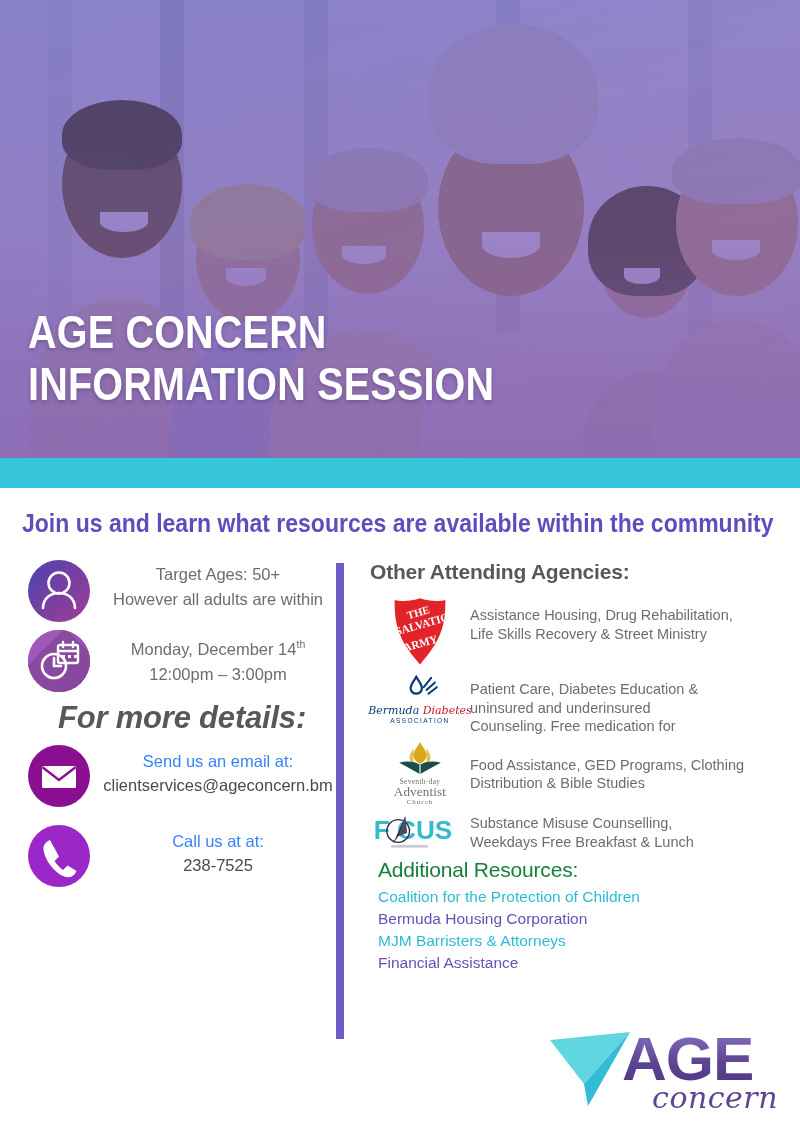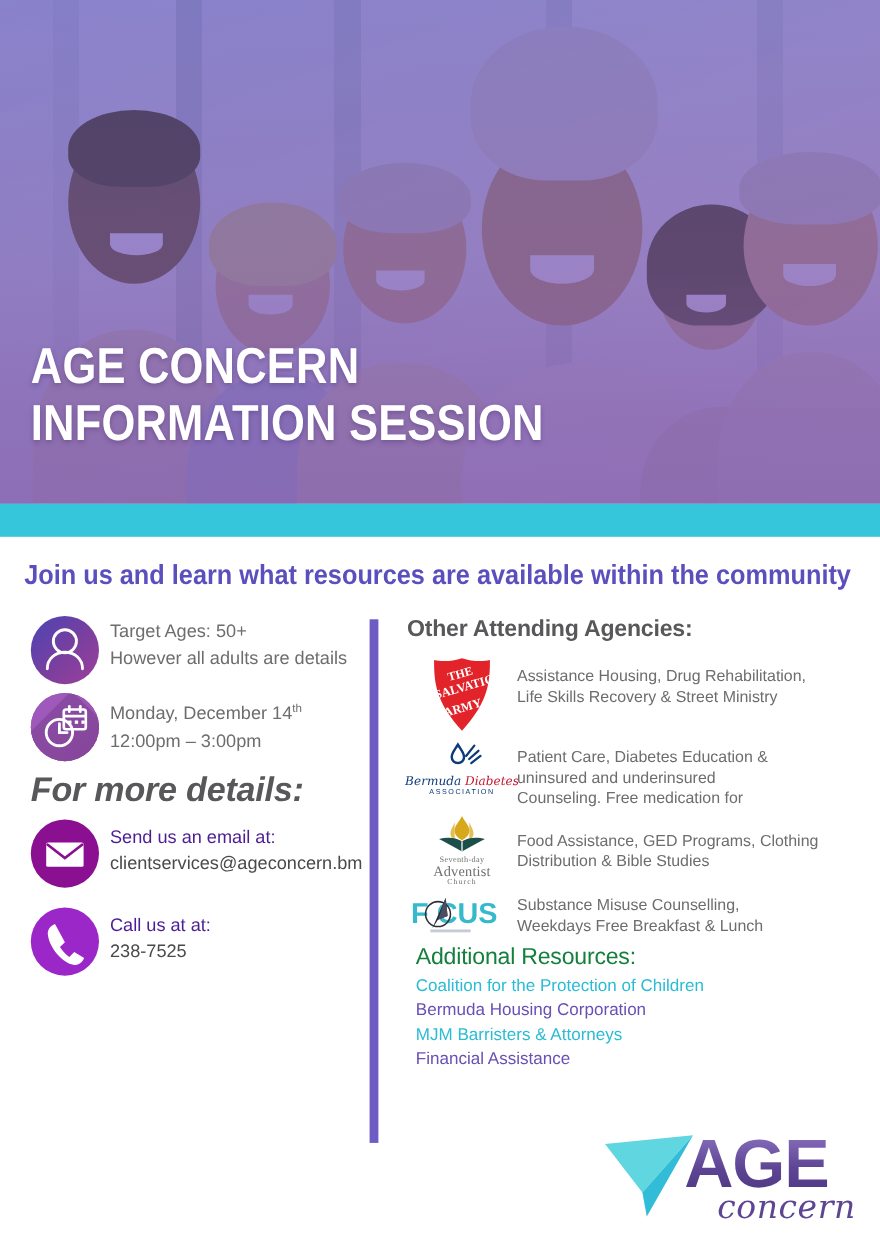--- a/index.html
+++ b/index.html
@@ -45,42 +45,42 @@
   
   .subtitle { position:absolute; left:22px; top:508px; width:770px;
     color:#5b4fbe; font-weight:bold; font-size:25px; line-height:30px;
     transform:scaleX(.92); transform-origin:left center; white-space:nowrap; }
 
   
   .vdivider { position:absolute; left:336px; top:563px; width:8px; height:476px;
     background:#6f5bc4; }
 
   
-  .left-col { position:absolute; left:0; top:560px; width:336px; }
+  .left-col { position:absolute; left:0; top:560px; width:336px;text-align:center; }
 
   .info-row { position:relative; height:auto; margin-bottom:18px; padding-left:100px; }
   .circ { position:absolute; left:28px; top:0; width:62px; height:62px; border-radius:50%; overflow:hidden; }
   .circ.grad1 { background:linear-gradient(135deg,#4a44b5 0%,#7b3f9e 55%,#9d3f9b 100%); }
   .circ.grad2 { background:linear-gradient(135deg,#6f4fa3 0%,#7e3f98 100%); }
   .circ.grad3 { background:linear-gradient(135deg,#a05bbd 0%,#9a4fb2 100%); }
   .circ.solid-dark { background:#8a0f91; }
   .circ.solid-violet { background:#9b27c9; }
   .shadow-diag { position:absolute; right:-4px; bottom:-6px; width:58px; height:58px;
     background:rgba(0,0,0,.13); transform:rotate(45deg); }
 
   .info-text { padding-top:2px; }
   .info-text .l1, .info-text .l2 {
     display:block; color:#6d6d6d; font-size:16.5px; line-height:25px; white-space:nowrap; }
 
   .section-head { color:#58585a; font-weight:bold; font-size:31px; line-height:26px;
     margin:6px 0 14px 28px; letter-spacing:-.2px;font-style:italic; }
 
   .contact-row { position:relative; padding-left:100px; margin-bottom:14px; min-height:66px; }
   .contact-row .circ { width:62px; height:62px; }
-  .contact-row .c1 { display:block; color:#4c1d95; font-size:16.5px; line-height:24px; padding-top:4px; }
+  .contact-row .c1 { display:block; color:#3b82f6; font-size:16.5px; line-height:24px; padding-top:4px; }
   .contact-row .c2 { display:block; color:#4a4a4a; font-weight:normal; font-size:16.5px; line-height:24px; white-space:nowrap; }
 
   
   .right-col { position:absolute; left:370px; top:560px; width:420px; }
   .right-head { color:#58585a; font-weight:bold; font-size:21px; line-height:24px; margin-bottom:8px; letter-spacing:-.2px; }
 
   .agency { display:flex; align-items:flex-start; margin-bottom:4px; }
   .agency-logo { width:100px; flex:0 0 100px; display:flex; align-items:center; justify-content:center; }
   .agency-desc { flex:1; color:#6d6d6d; font-size:14.5px; line-height:18.5px; padding-top:14px; }
 
@@ -171,21 +171,21 @@
 
     <div class="info-row">
       <div class="circ grad1">
         <svg viewBox="0 0 62 62" width="62" height="62">
           <circle cx="31" cy="23" r="10.5" fill="none" stroke="#fff" stroke-width="2.6"></circle>
           <path d="M15 48c0-9.3 7.2-15 16-15s16 5.7 16 15" fill="none" stroke="#fff" stroke-width="2.6" stroke-linecap="round"></path>
         </svg>
       </div>
       <div class="info-text">
         <span class="l1">Target Ages: 50+</span>
-        <span class="l2">However all adults are details</span>
+        <span class="l2">However all adults are within</span>
       </div>
     </div>
 
     <div class="info-row">
       <div class="circ grad2">
         <div class="shadow-diag"></div>
         <svg viewBox="0 0 62 62" width="62" height="62" style="position:relative">
           <path d="M31 14c-7.2 0-13 5.8-13 13 0 9.8 13 22 13 22s13-12.2 13-22c0-7.2-5.8-13-13-13z" fill="none" stroke="#fff" stroke-width="2.6"></path>
           <circle cx="31" cy="27" r="6" fill="none" stroke="#fff" stroke-width="2.6"></circle>
         </svg>

